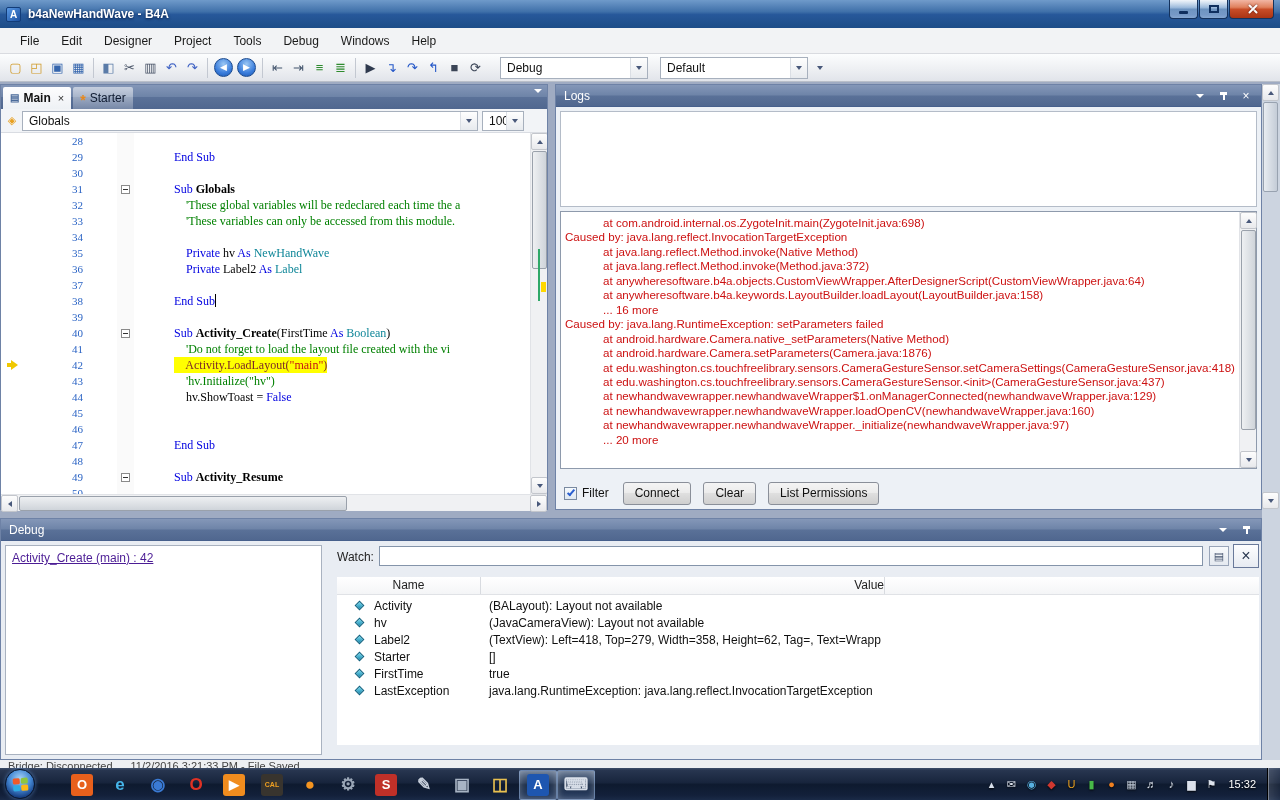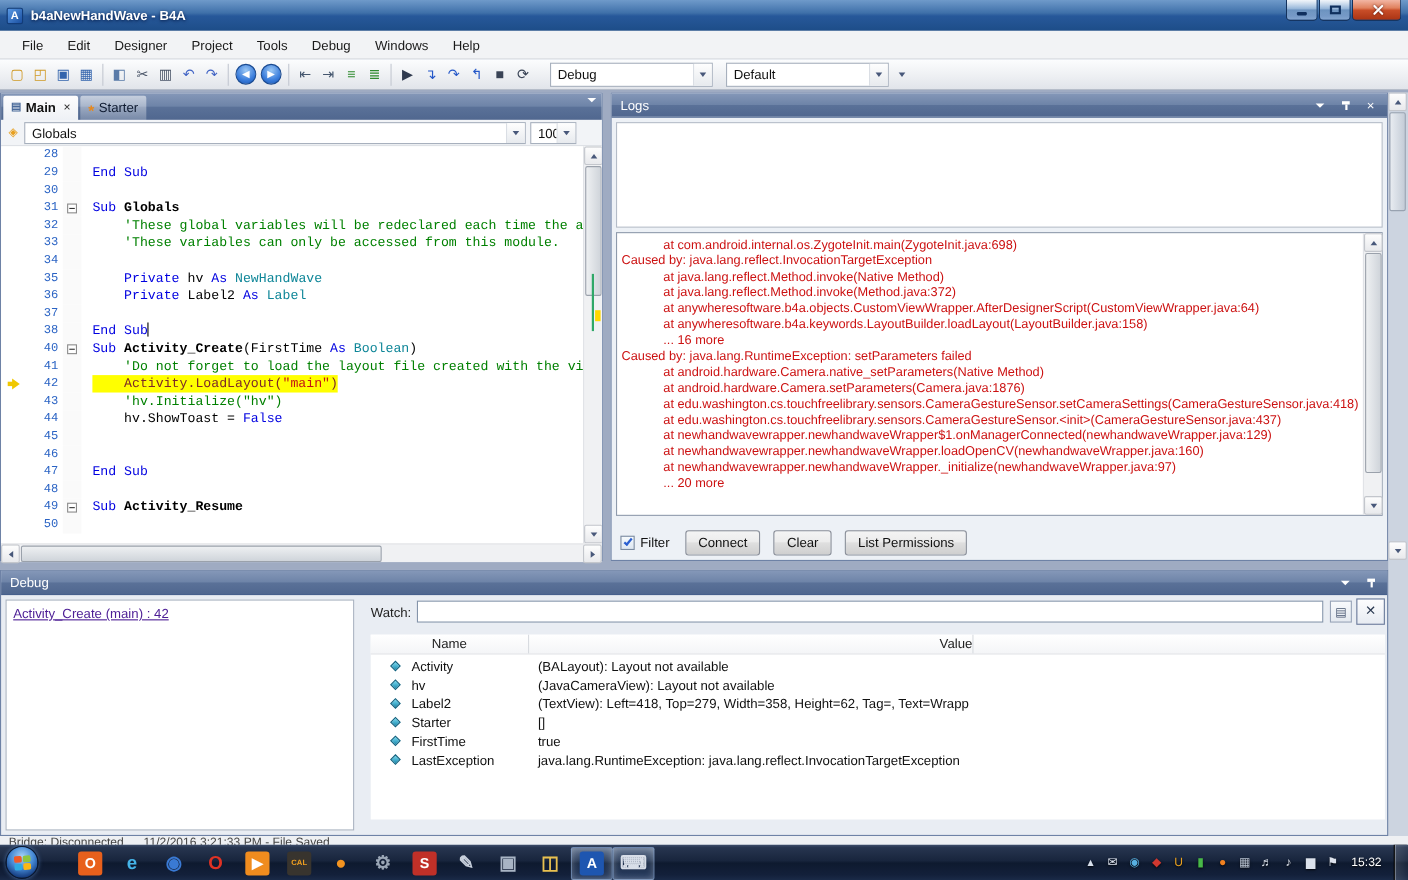--- a/index.html
+++ b/index.html
@@ -77,21 +77,21 @@
   .module-icon{color:#e8881a;font-weight:bold;font-size:14px;margin-top:3px;}
   .tab-close{margin-left:7px;color:#333;font-size:11px;font-weight:normal;line-height:1;}
   .tabstrip-dd{position:absolute;right:5px;top:8px;}
   .globalsbar{position:absolute;left:0;top:24px;width:546px;height:24px;background:#f2f4f7;
     border-bottom:1px solid #d9dce2;display:flex;align-items:center;}
   .member-icon{width:16px;text-align:center;color:#e8a020;font-size:11px;margin-left:3px;}
   .combo-member{width:456px;height:20px;margin-left:2px;}
   .combo-zoom{width:42px;height:20px;margin-left:4px;}
 
   .codearea{position:absolute;left:0;top:48px;width:546px;height:361px;background:#fff;overflow:hidden;}
-  .code-line{display:flex;height:16px;line-height:16px;font-family:Liberation Mono, monospace;font-size:12px;}
+  .code-line{display:flex;height:16px;line-height:16px;font-family:Liberation Serif, serif;font-size:12px;gap:30px;}
   .cl-margin{width:22px;flex:none;position:relative;}
   .cl-num{width:34px;flex:none;text-align:right;padding-right:4px;color:#2a63c4;font-size:11px;}
   .cl-fold{width:17px;flex:none;display:flex;align-items:center;justify-content:center;background:#fafafa;}
   .cl-text{flex:1;white-space:pre;color:#000;overflow:hidden;padding-left:10px;}
   .tok-kw{color:#0000e0;}.tok-cm{color:#008000;}.tok-ty{color:#0e8698;}
   .tok-b{color:#000;font-weight:bold;}.tok-pl{color:#000;}
   .tok-hlc{color:#7c2828;}.tok-str{color:#c41414;}
   .exec-hl{display:inline-block;background:#ffff00;}
   .caret{display:inline-block;width:1px;height:13px;background:#000;vertical-align:-2px;}
   .fold-box{width:9px;height:9px;border:1px solid #8a8a8a;background:#fff;position:relative;}
@@ -414,20 +414,26 @@
               <div class="cl-text"></div>
             </div>
             <div class="code-line">
               <div class="cl-margin"></div>
               <div class="cl-num">38</div>
               <div class="cl-fold"></div>
               <div class="cl-text"><span class="tok-kw">End Sub</span><span class="caret"></span></div>
             </div>
             <div class="code-line">
               <div class="cl-margin"></div>
+              <div class="cl-num">39</div>
+              <div class="cl-fold"></div>
+              <div class="cl-text"></div>
+            </div>
+            <div class="code-line">
+              <div class="cl-margin"></div>
               <div class="cl-num">40</div>
               <div class="cl-fold">
                 <div class="fold-box"></div>
               </div>
               <div class="cl-text"><span class="tok-kw">Sub </span><span class="tok-b">Activity_Create</span><span class="tok-pl">(FirstTime </span><span class="tok-kw">As </span><span class="tok-ty">Boolean</span><span class="tok-pl">)</span></div>
             </div>
             <div class="code-line">
               <div class="cl-margin"></div>
               <div class="cl-num">41</div>
               <div class="cl-fold"></div>

